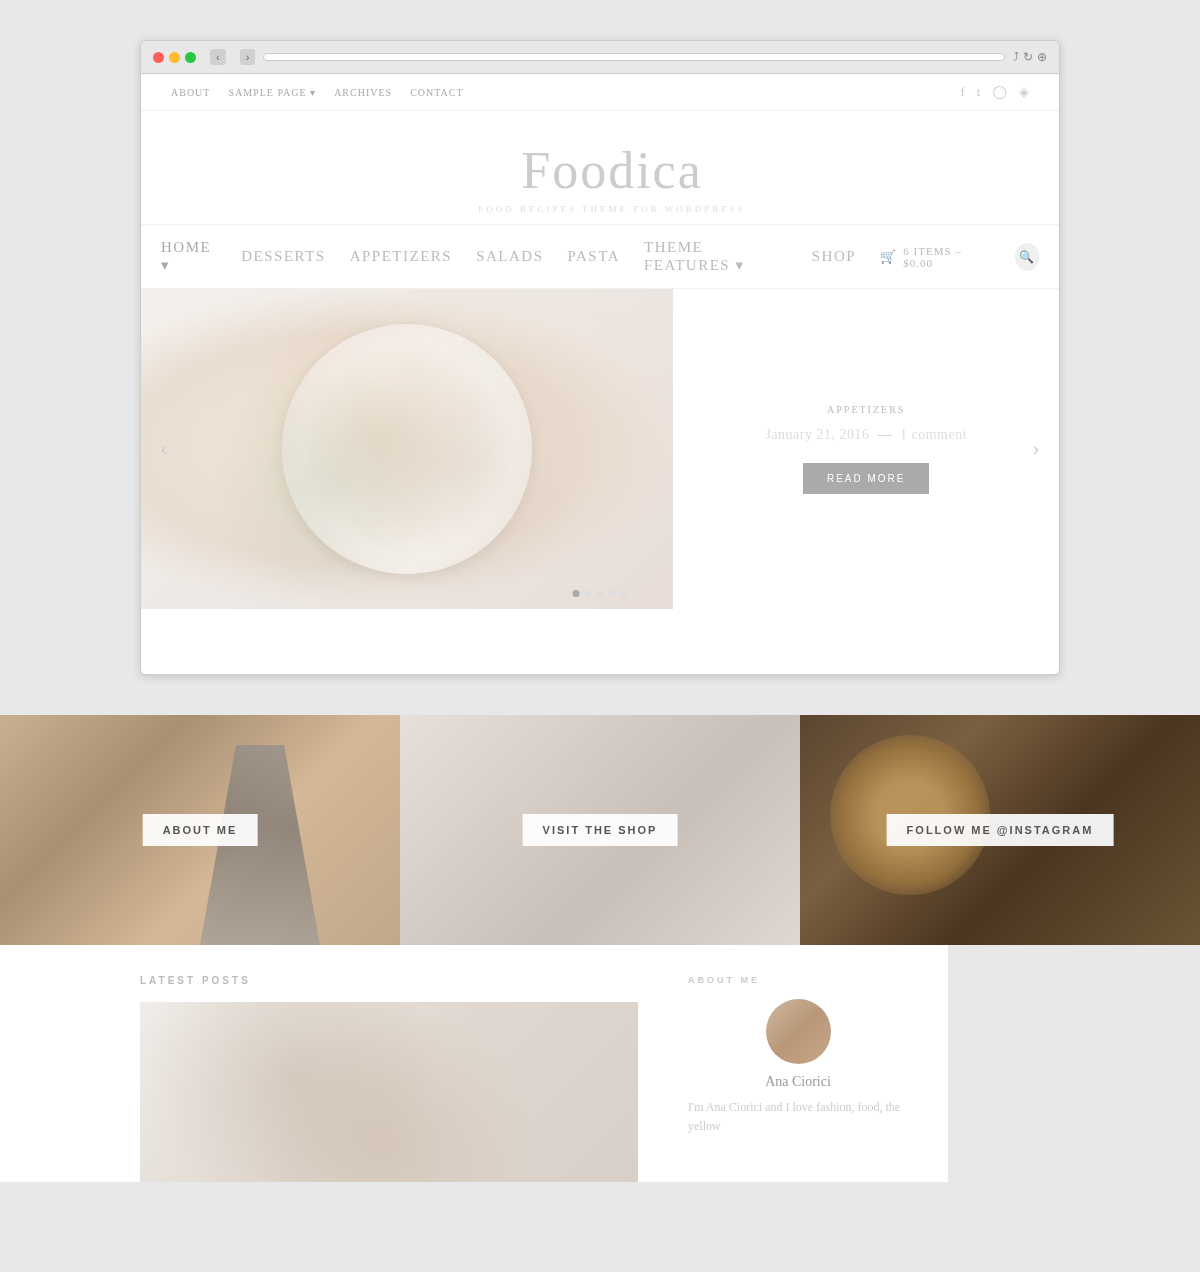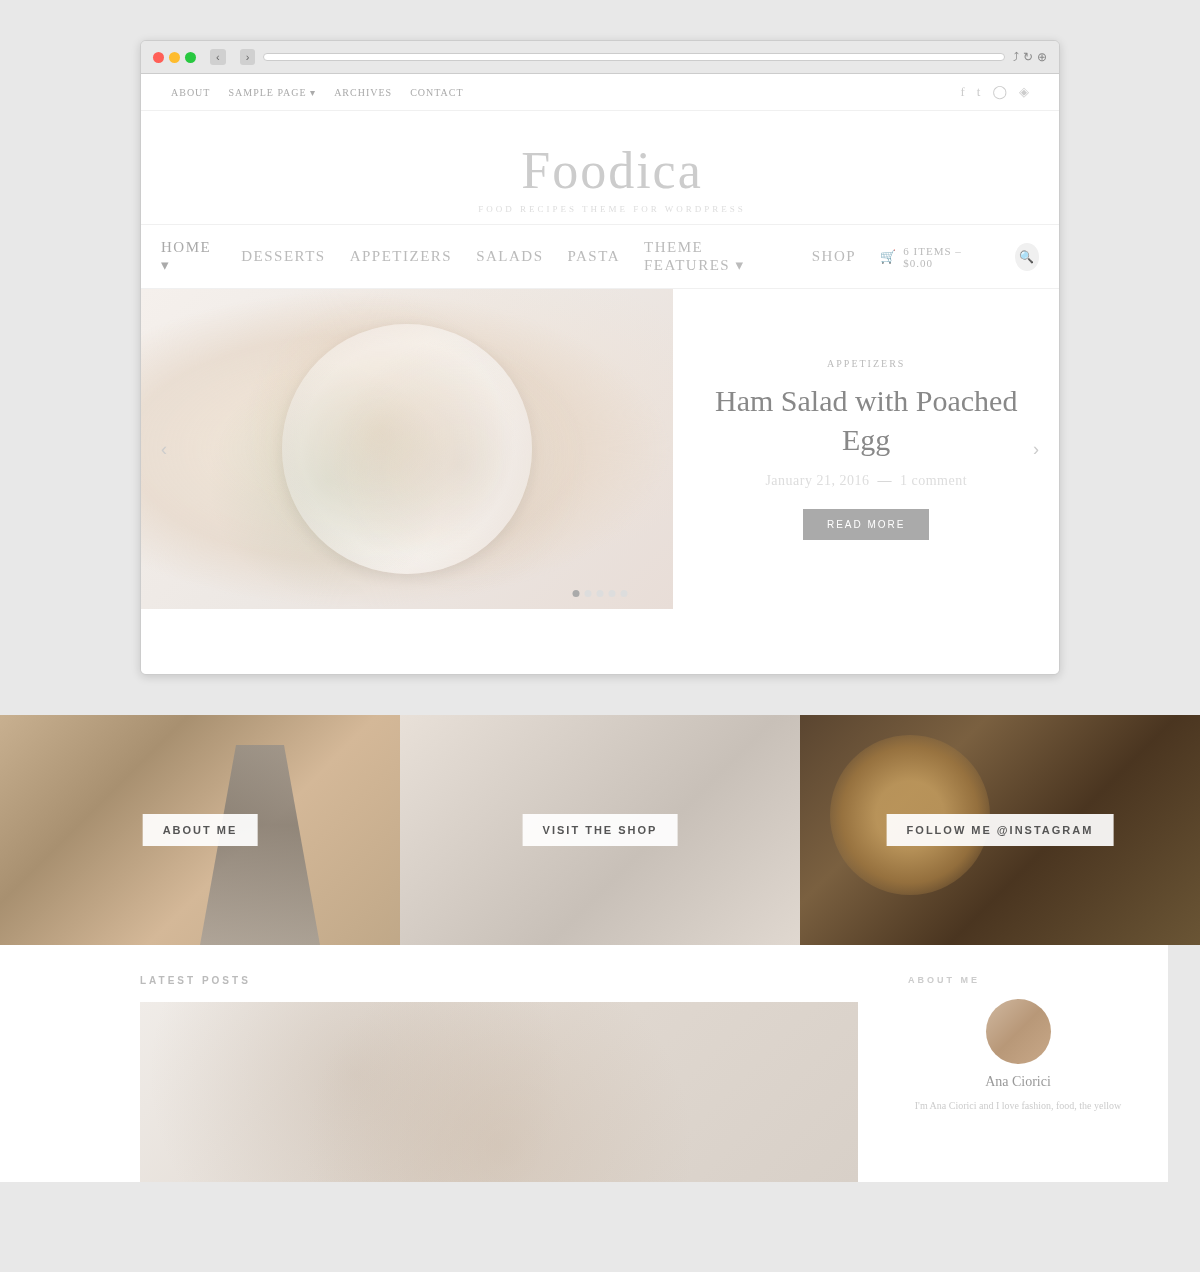--- a/index.html
+++ b/index.html
@@ -325,21 +325,21 @@
       text-transform: uppercase;
       color: #555;
       white-space: nowrap;
       font-family: 'Arial', sans-serif;
       font-weight: 600;
     }
 
     
     .lower-content {
       background: #fff;
-      width: 1168px;
+      width: 948px;
       display: flex;
       gap: 0;
     }
     .lower-main {
       flex: 1;
       padding: 30px 30px 0 140px;
     }
     .lower-sidebar {
       width: 280px;
       padding: 30px 40px 0 20px;
@@ -385,24 +385,23 @@
       margin: 0 auto 10px;
     }
     .about-name {
       text-align: center;
       font-size: 14px;
       color: #999;
       margin-bottom: 8px;
       font-family: 'Georgia', serif;
     }
     .about-desc {
-      font-size: 10px;
+      font-size: 12px;
       color: #ccc;
       line-height: 1.6;
-      text-align: center;
     }
   </style>
 </head>
 <body>
 
 <div class="browser-chrome">
   <div class="browser-toolbar">
     <div class="browser-dots">
       <div class="dot dot-red"></div>
       <div class="dot dot-yellow"></div>
@@ -462,21 +461,20 @@
 
       <div class="hero-image-side">
         <div class="hero-food-img">
           <div class="plate-circle"></div>
           <div class="food-overlay"></div>
         </div>
       </div>
 
       <div class="hero-content-side">
         <p class="hero-category">Appetizers</p>
-        <h2 class="hero-title">Ham Salad with Poached Egg</h2>
         <p class="hero-meta">
           <span>January 21, 2016</span>
           &nbsp;—&nbsp;
           <span>1 comment</span>
         </p>
         <button class="read-more-btn">READ MORE</button>
       </div>
 
       <button class="slider-next">›</button>
 

